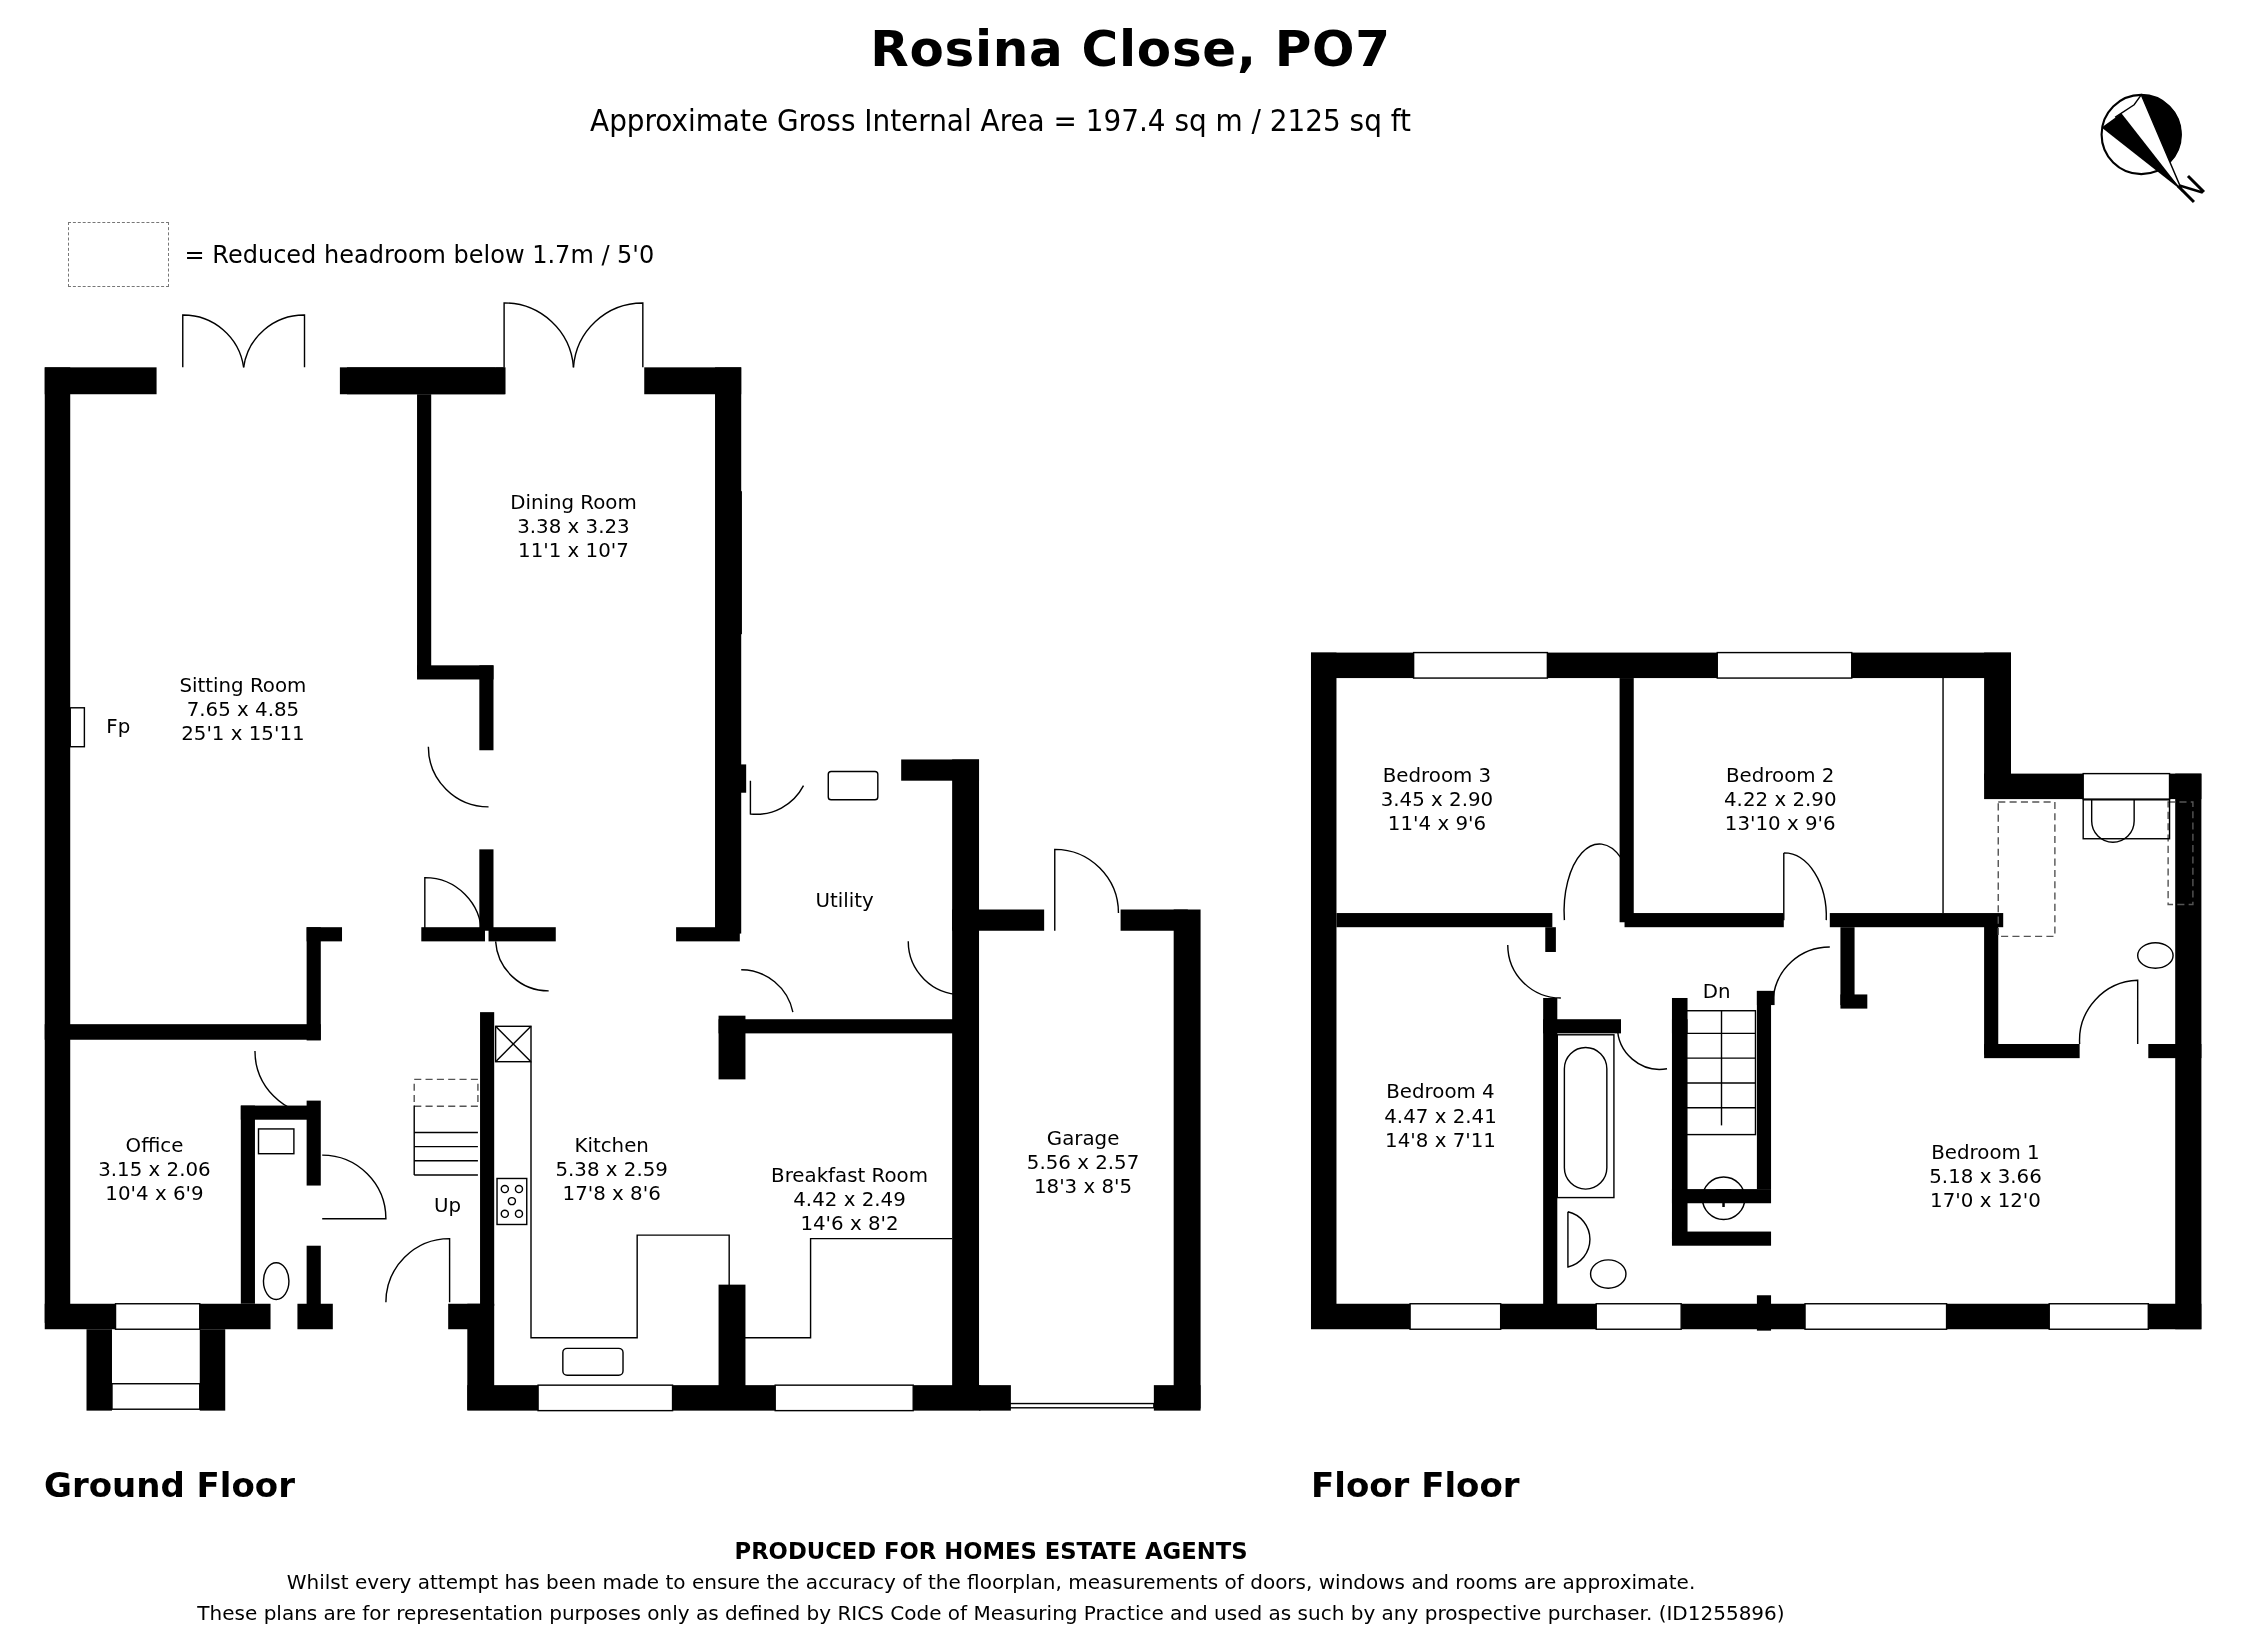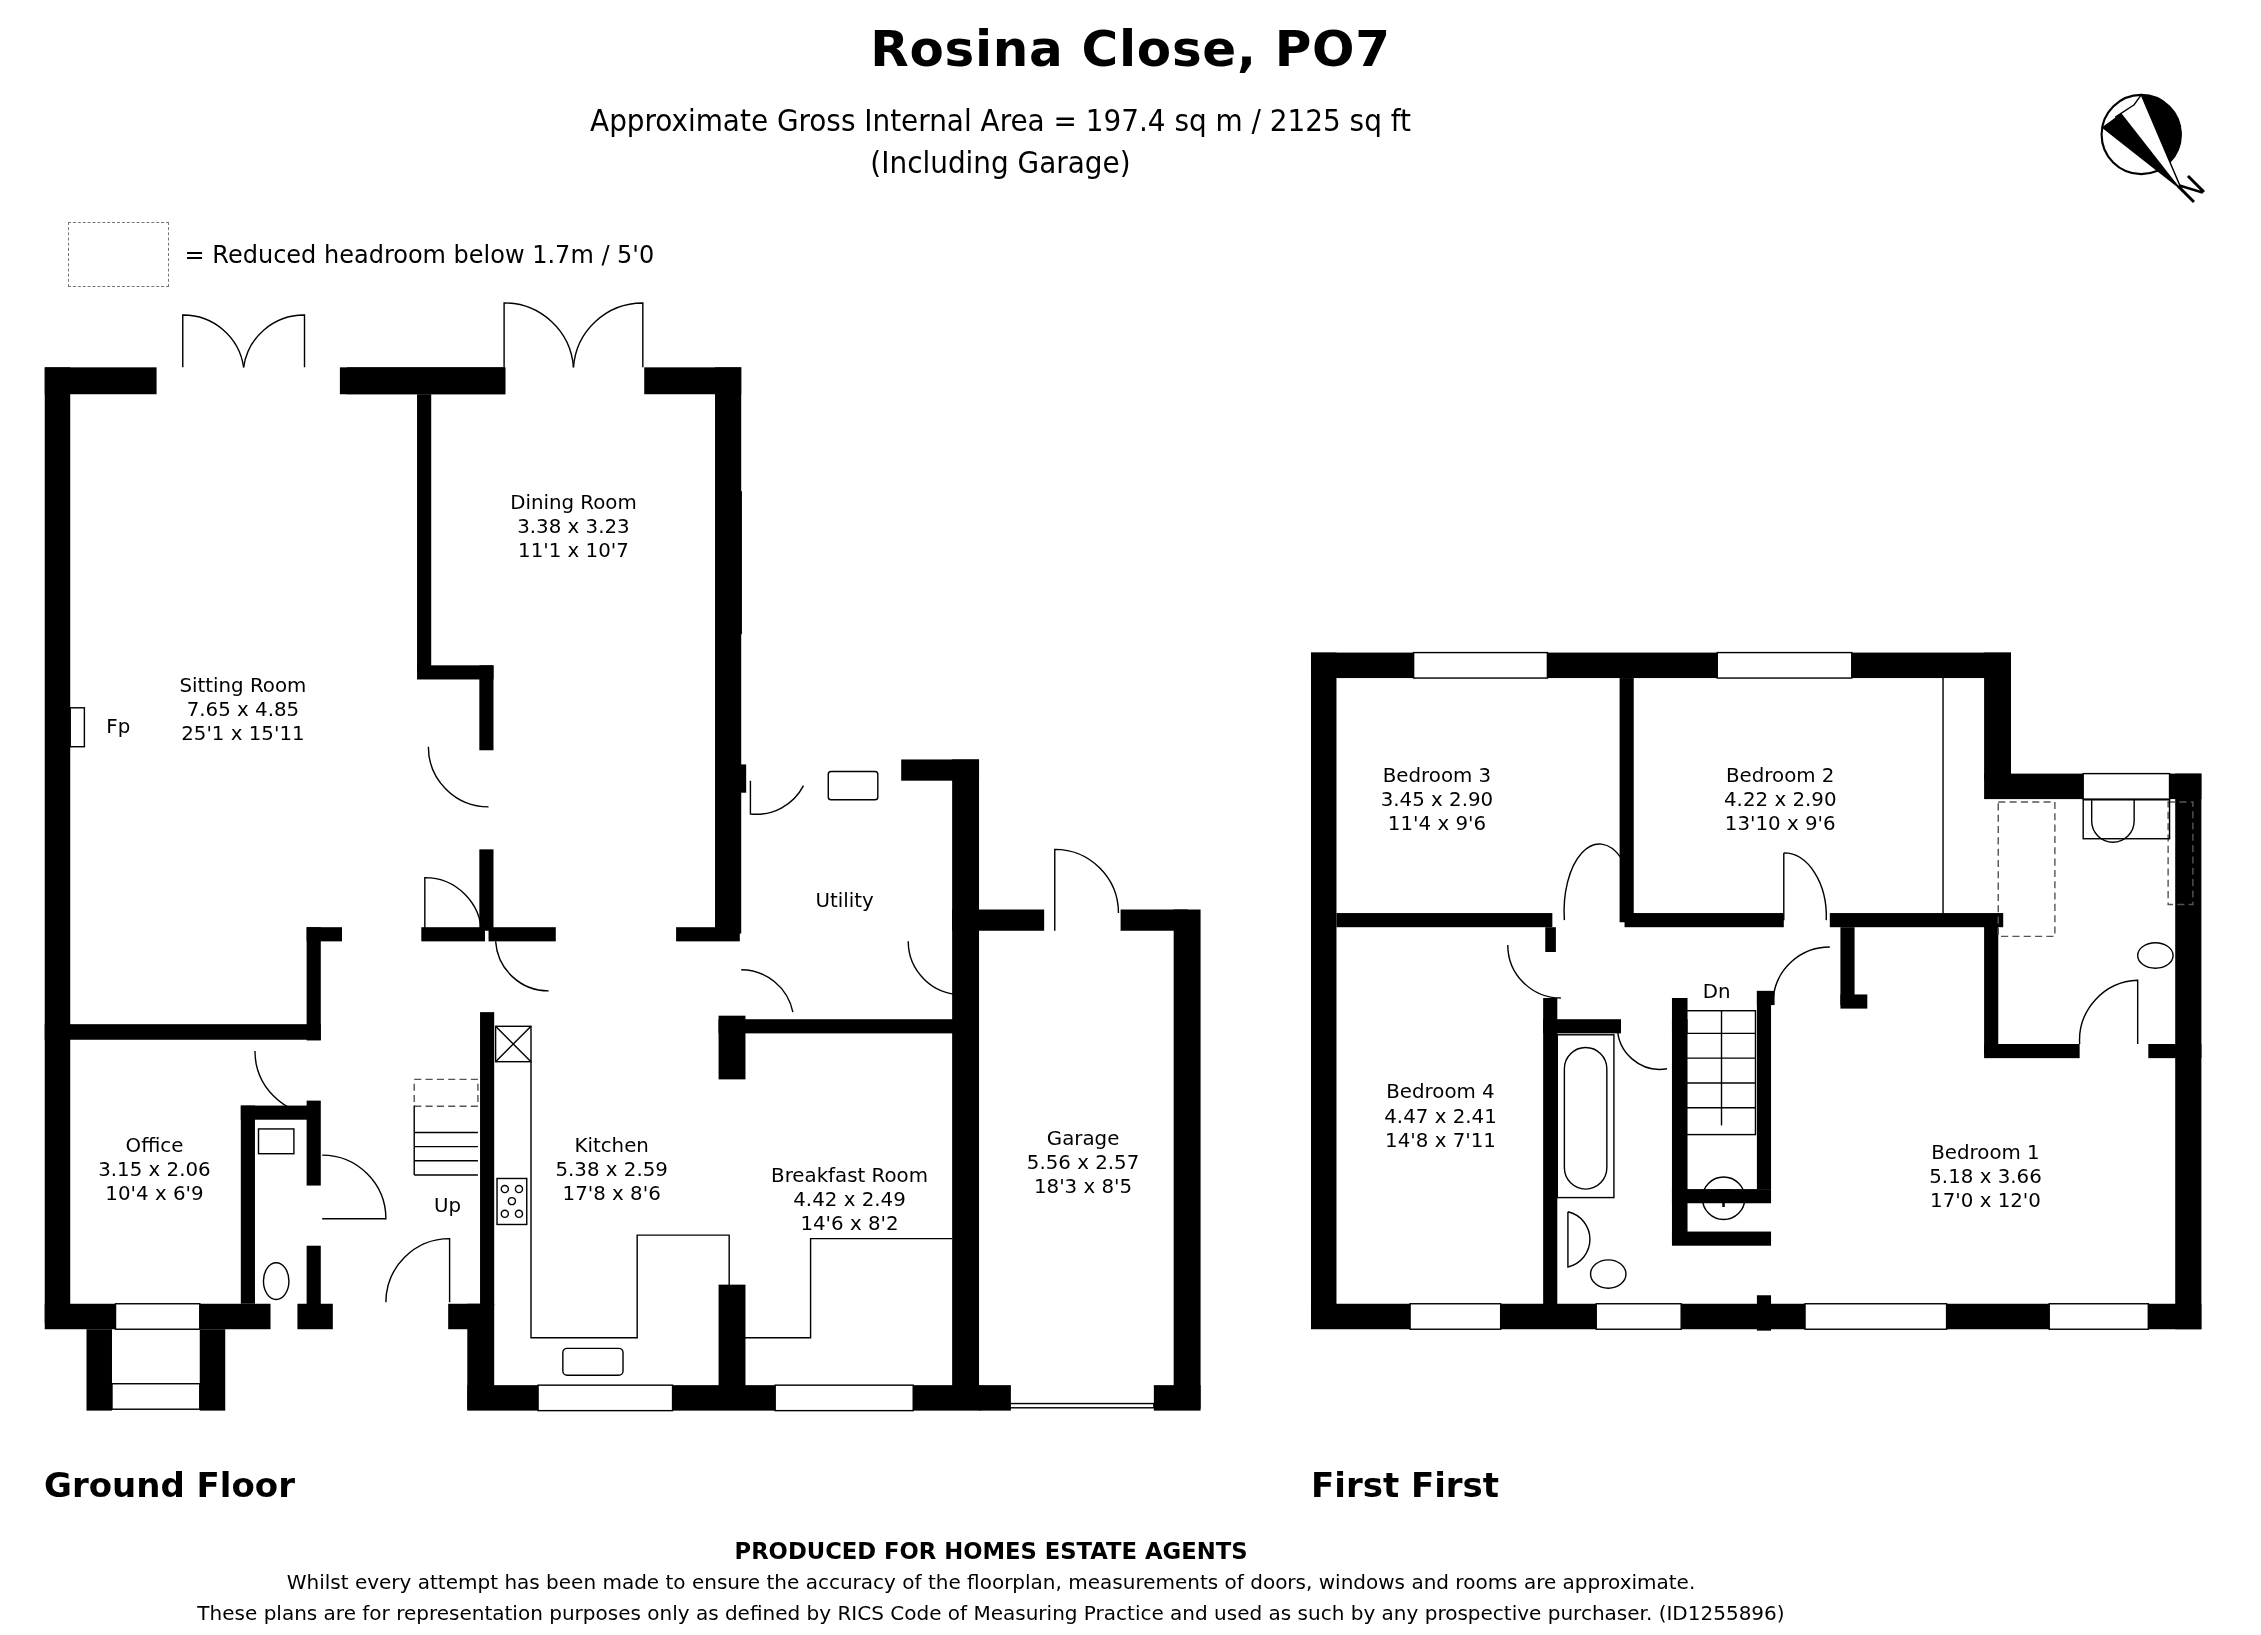--- a/index.html
+++ b/index.html
@@ -15,21 +15,20 @@
   .footer .line { font-size:20px; line-height:31px; }
   svg { position:absolute; left:0; top:0; }
   .room-label { font-family:"DejaVu Sans", sans-serif; font-size:28px; text-anchor:middle; }
 </style>
 </head>
 <body>
 
 <div class="title">Rosina Close, PO7</div>
 <div class="subtitle">
   <div>Approximate Gross Internal Area = 197.4 sq m / 2125 sq ft</div>
-  <div>(Including Garage)</div>
 </div>
 
 <div class="legend">
   <div class="legend-box"></div>
   <div class="legend-text">= Reduced headroom below 1.7m / 5'0</div>
 </div>
 
 <svg width="2261" height="1635" viewBox="0 0 3194 2310">
 
   <g transform="translate(3025,190)">
@@ -281,20 +280,20 @@
     <text class="room-label" x="2805" y="1638">Bedroom 1</text>
     <text class="room-label" x="2805" y="1672">5.18 x 3.66</text>
     <text class="room-label" x="2805" y="1706">17'0 x 12'0</text>
 
     <text class="room-label" x="2425" y="1410">Dn</text>
     <text class="room-label" x="2435" y="1705" style="font-size:36px">T</text>
   </g>
 </svg>
 
 <div class="floor-label" style="left:44px;">Ground Floor</div>
-<div class="floor-label" style="left:1311px;">First First</div>
+<div class="floor-label" style="left:1311px;">Floor Floor</div>
 
 <div class="footer">
   <div class="produced">PRODUCED FOR HOMES ESTATE AGENTS</div>
   <div class="line">Whilst every attempt has been made to ensure the accuracy of the floorplan, measurements of doors, windows and rooms are approximate.</div>
   <div class="line">These plans are for representation purposes only as defined by RICS Code of Measuring Practice and used as such by any prospective purchaser. (ID1255896)</div>
 </div>
 
 
 </body></html>

